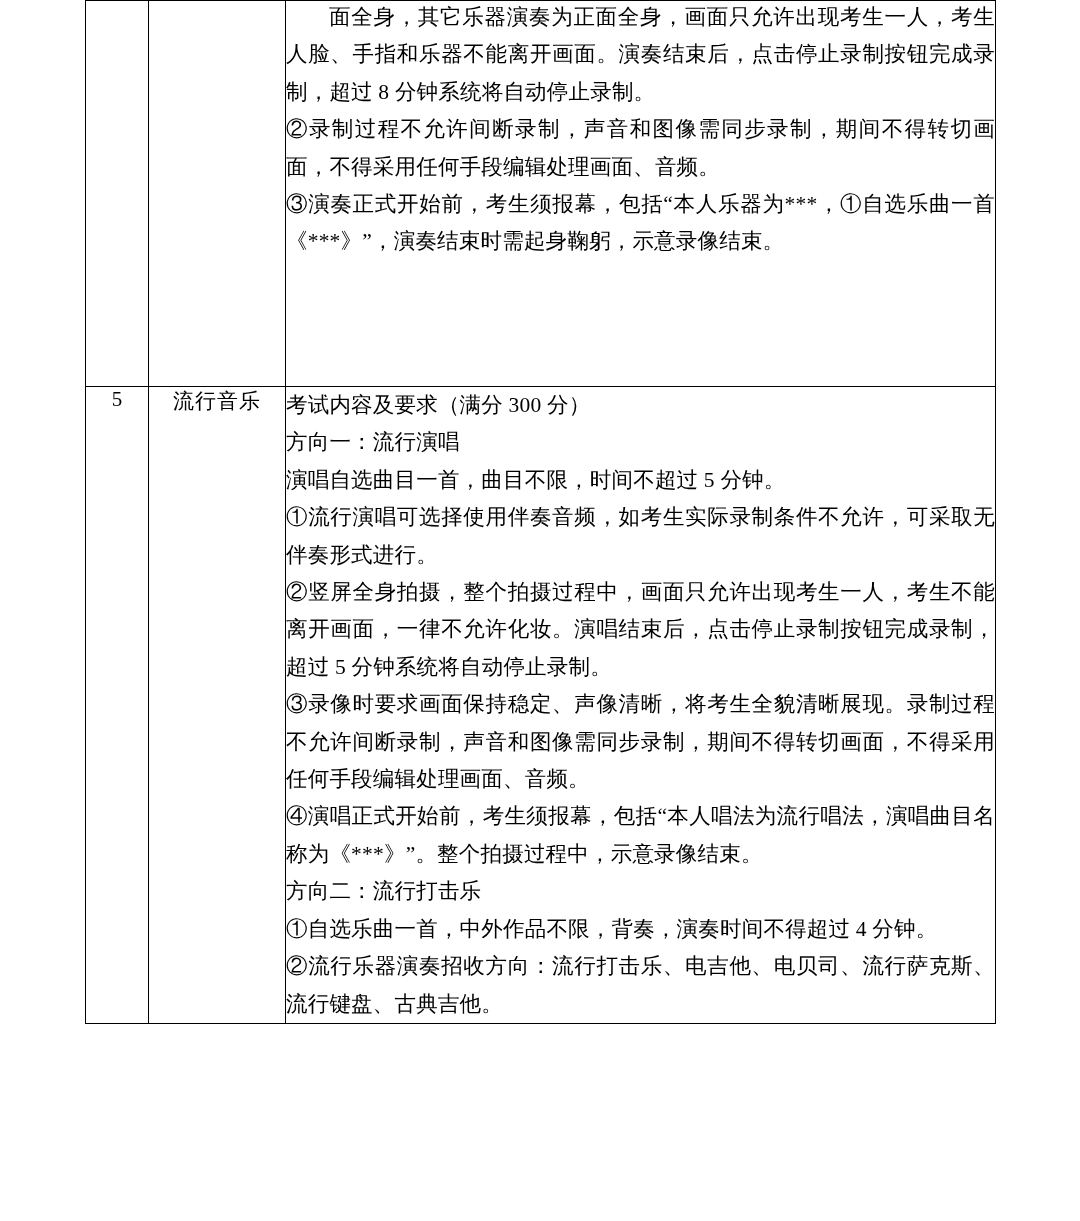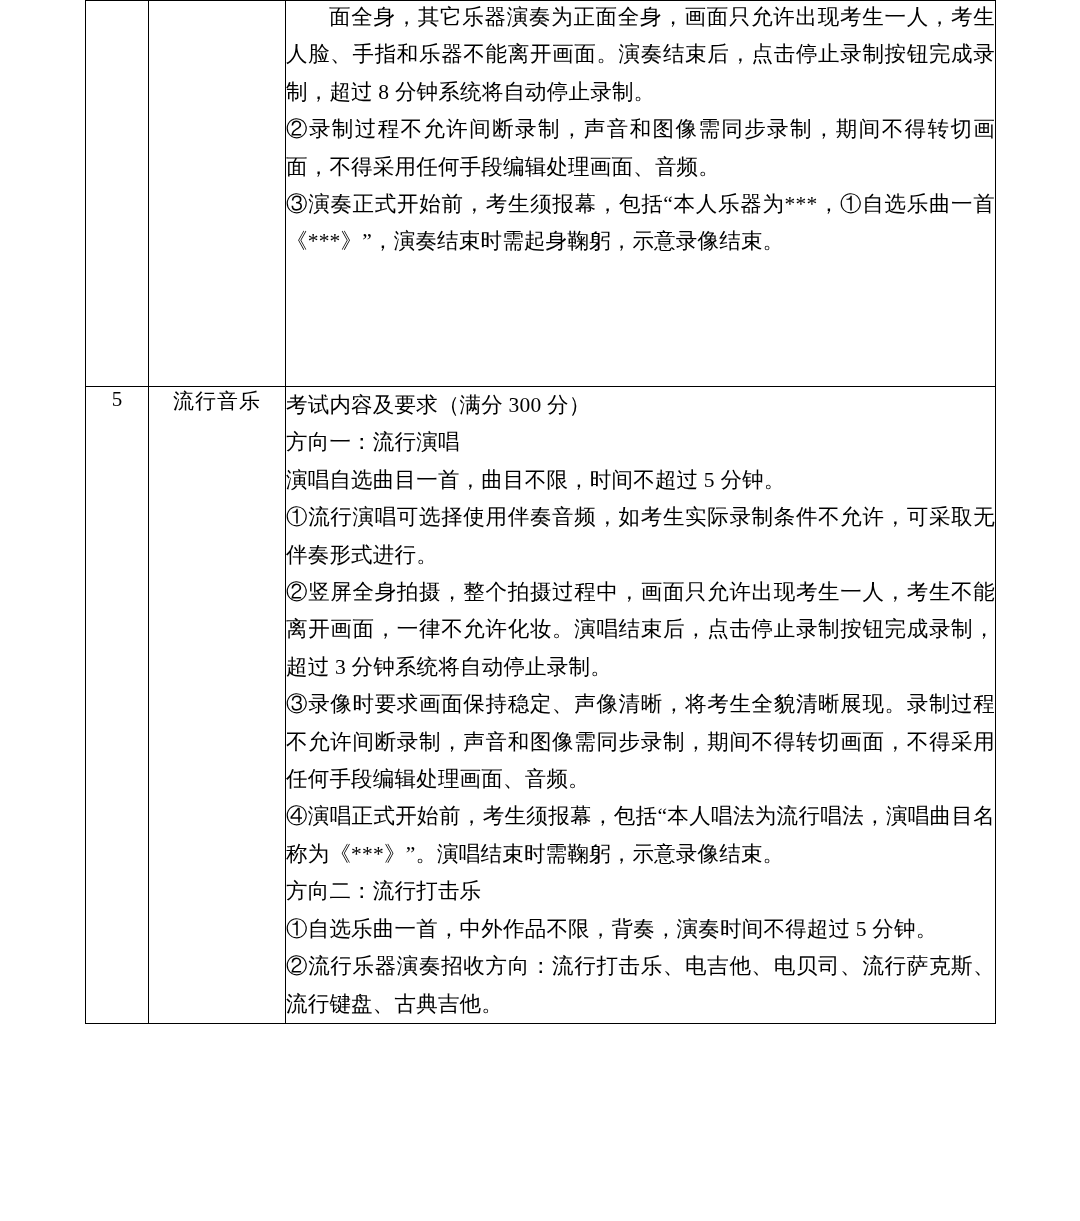--- a/index.html
+++ b/index.html
@@ -112,23 +112,23 @@
           <span>5</span>
         </td>
         <td class="cell-name">
           <span class="name-inner">流行音乐</span>
         </td>
         <td class="cell-body">
           <p class="para bold">考试内容及要求（满分 300 分）</p>
           <p class="para bold">方向一：流行演唱</p>
           <p class="para">演唱自选曲目一首，曲目不限，时间不超过 5 分钟。</p>
           <p class="para">①流行演唱可选择使用伴奏音频，如考生实际录制条件不允许，可采取无伴奏形式进行。</p>
-          <p class="para">②竖屏全身拍摄，整个拍摄过程中，画面只允许出现考生一人，考生不能离开画面，一律不允许化妆。演唱结束后，点击停止录制按钮完成录制，超过 3 分钟系统将自动停止录制。</p>
+          <p class="para">②竖屏全身拍摄，整个拍摄过程中，画面只允许出现考生一人，考生不能离开画面，一律不允许化妆。演唱结束后，点击停止录制按钮完成录制，超过 5 分钟系统将自动停止录制。</p>
           <p class="para">③录像时要求画面保持稳定、声像清晰，将考生全貌清晰展现。录制过程不允许间断录制，声音和图像需同步录制，期间不得转切画面，不得采用任何手段编辑处理画面、音频。</p>
-          <p class="para">④演唱正式开始前，考生须报幕，包括“本人唱法为流行唱法，演唱曲目名称为《***》”。演唱结束时需鞠躬，示意录像结束。</p>
+          <p class="para">④演唱正式开始前，考生须报幕，包括“本人唱法为流行唱法，演唱曲目名称为《***》”。整个拍摄过程中，示意录像结束。</p>
           <p class="para bold">方向二：流行打击乐</p>
-          <p class="para">①自选乐曲一首，中外作品不限，背奏，演奏时间不得超过 5 分钟。</p>
+          <p class="para">①自选乐曲一首，中外作品不限，背奏，演奏时间不得超过 4 分钟。</p>
           <p class="para">②流行乐器演奏招收方向：流行打击乐、电吉他、电贝司、流行萨克斯、流行键盘、古典吉他。</p>
         </td>
       </tr>
     </tbody>
   </table>
 </div>
 
 </body></html>

